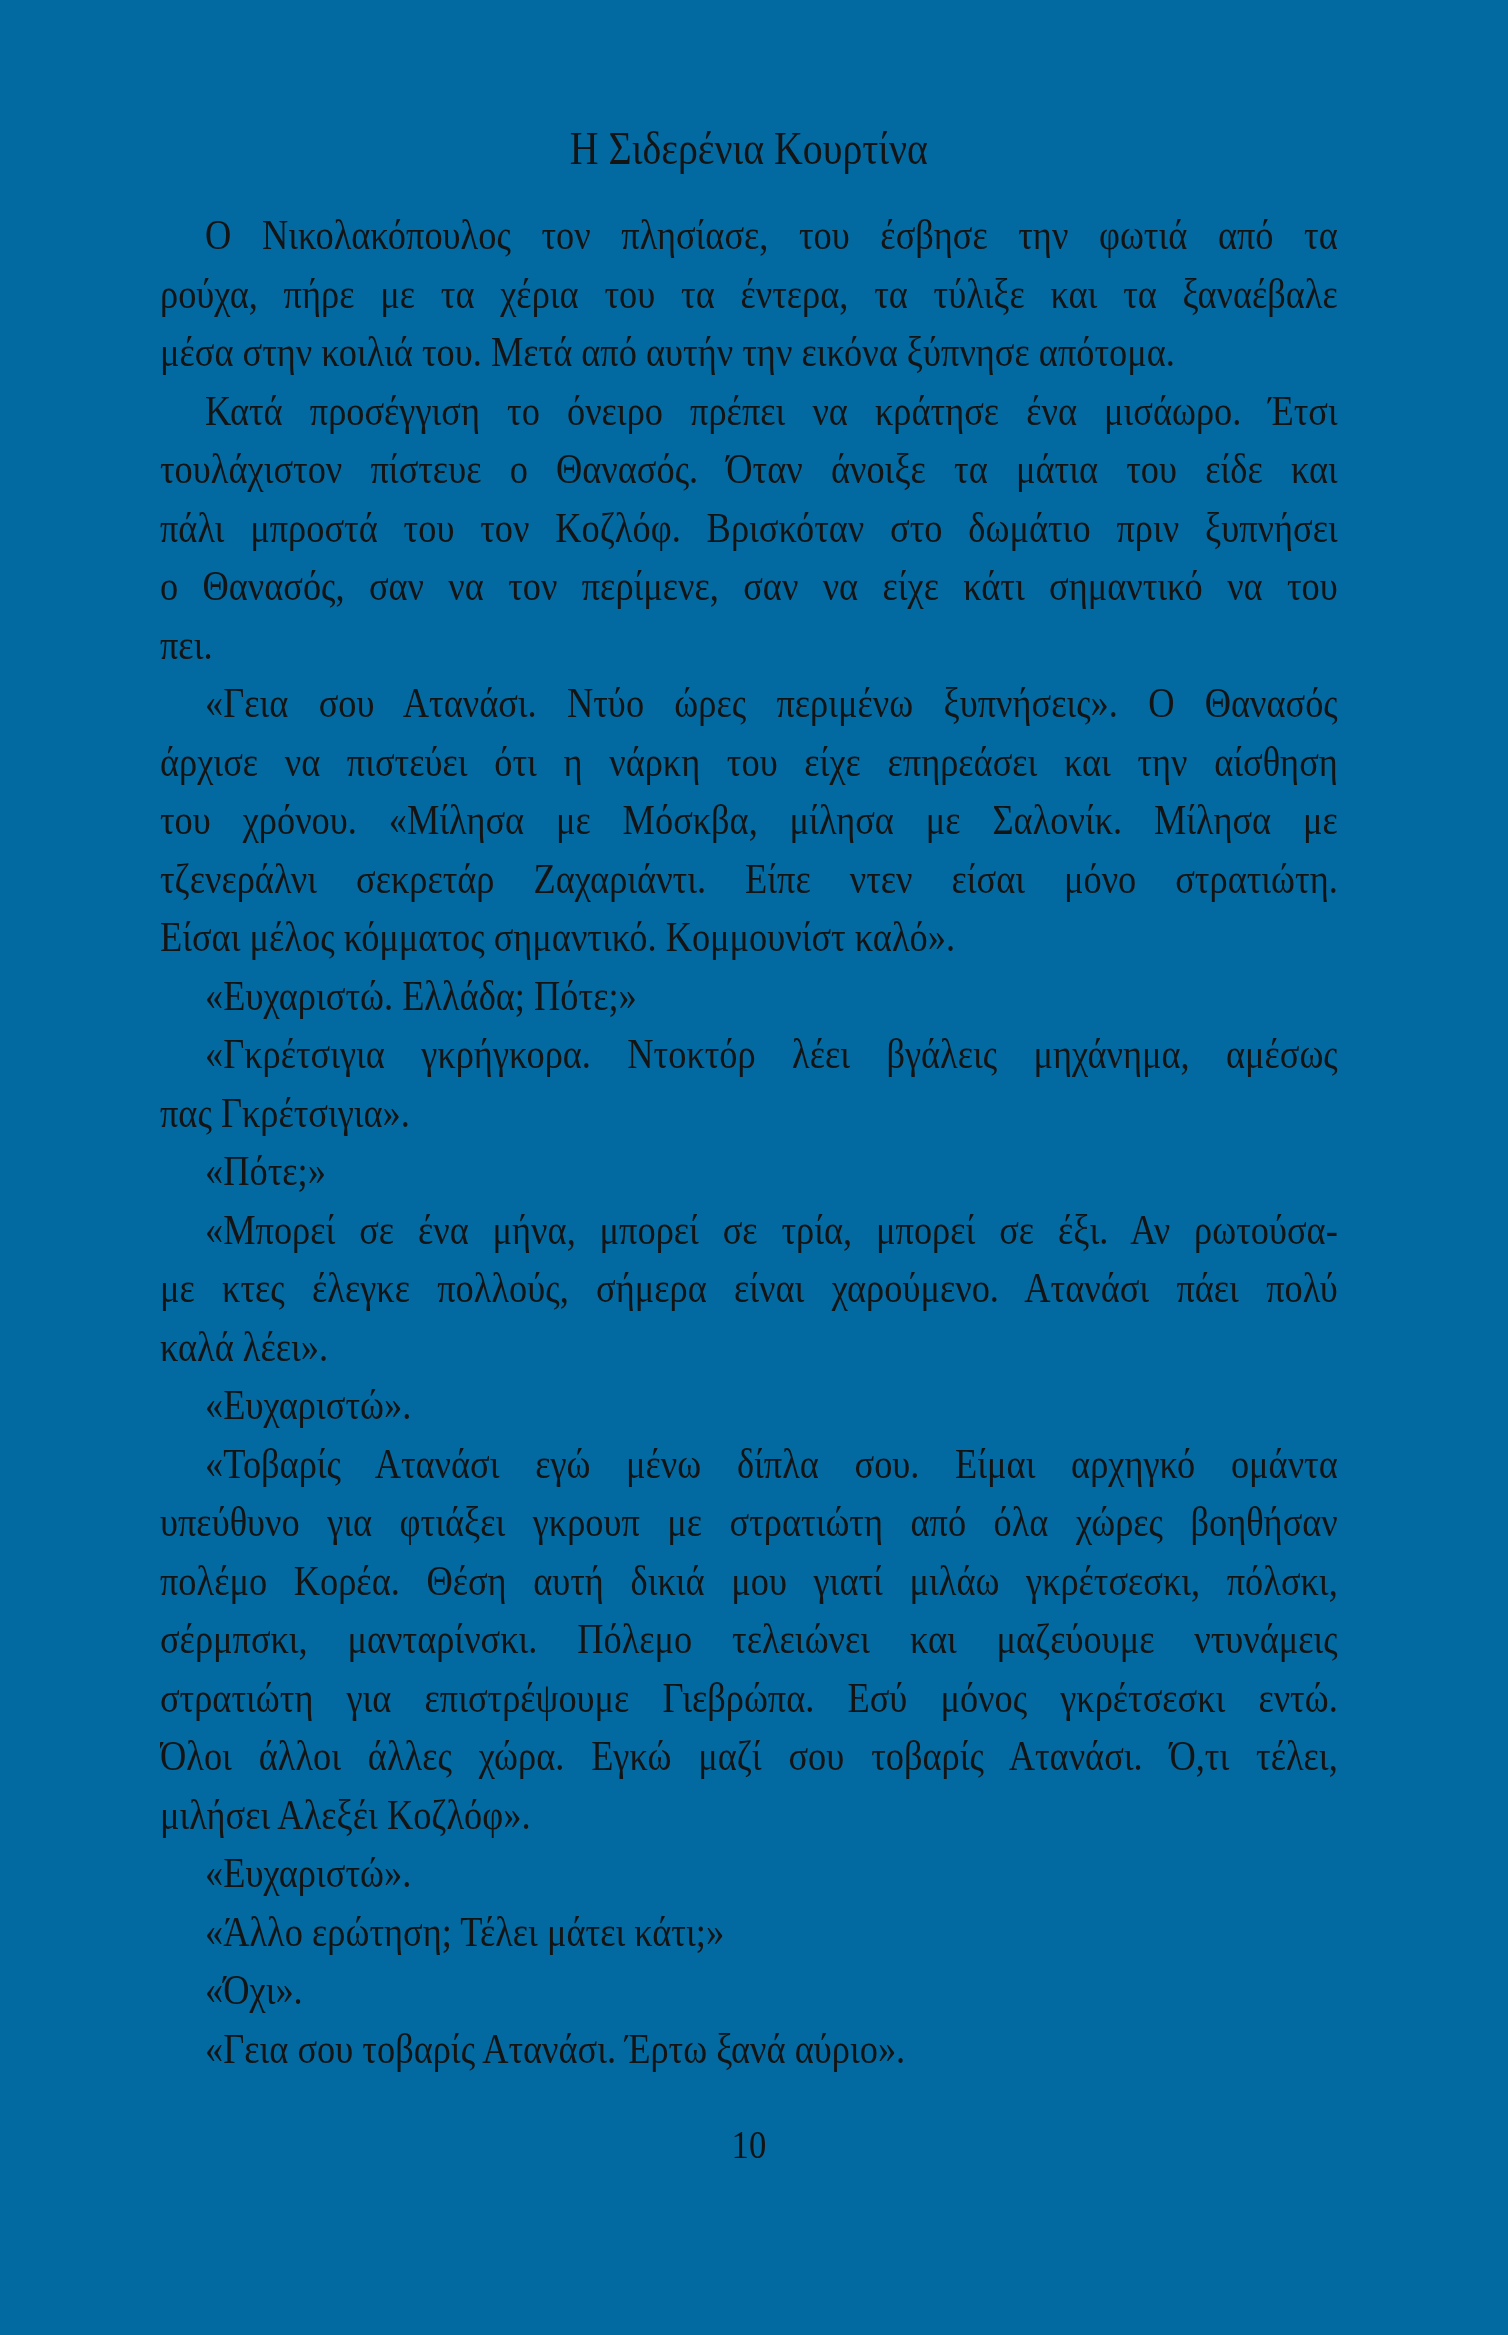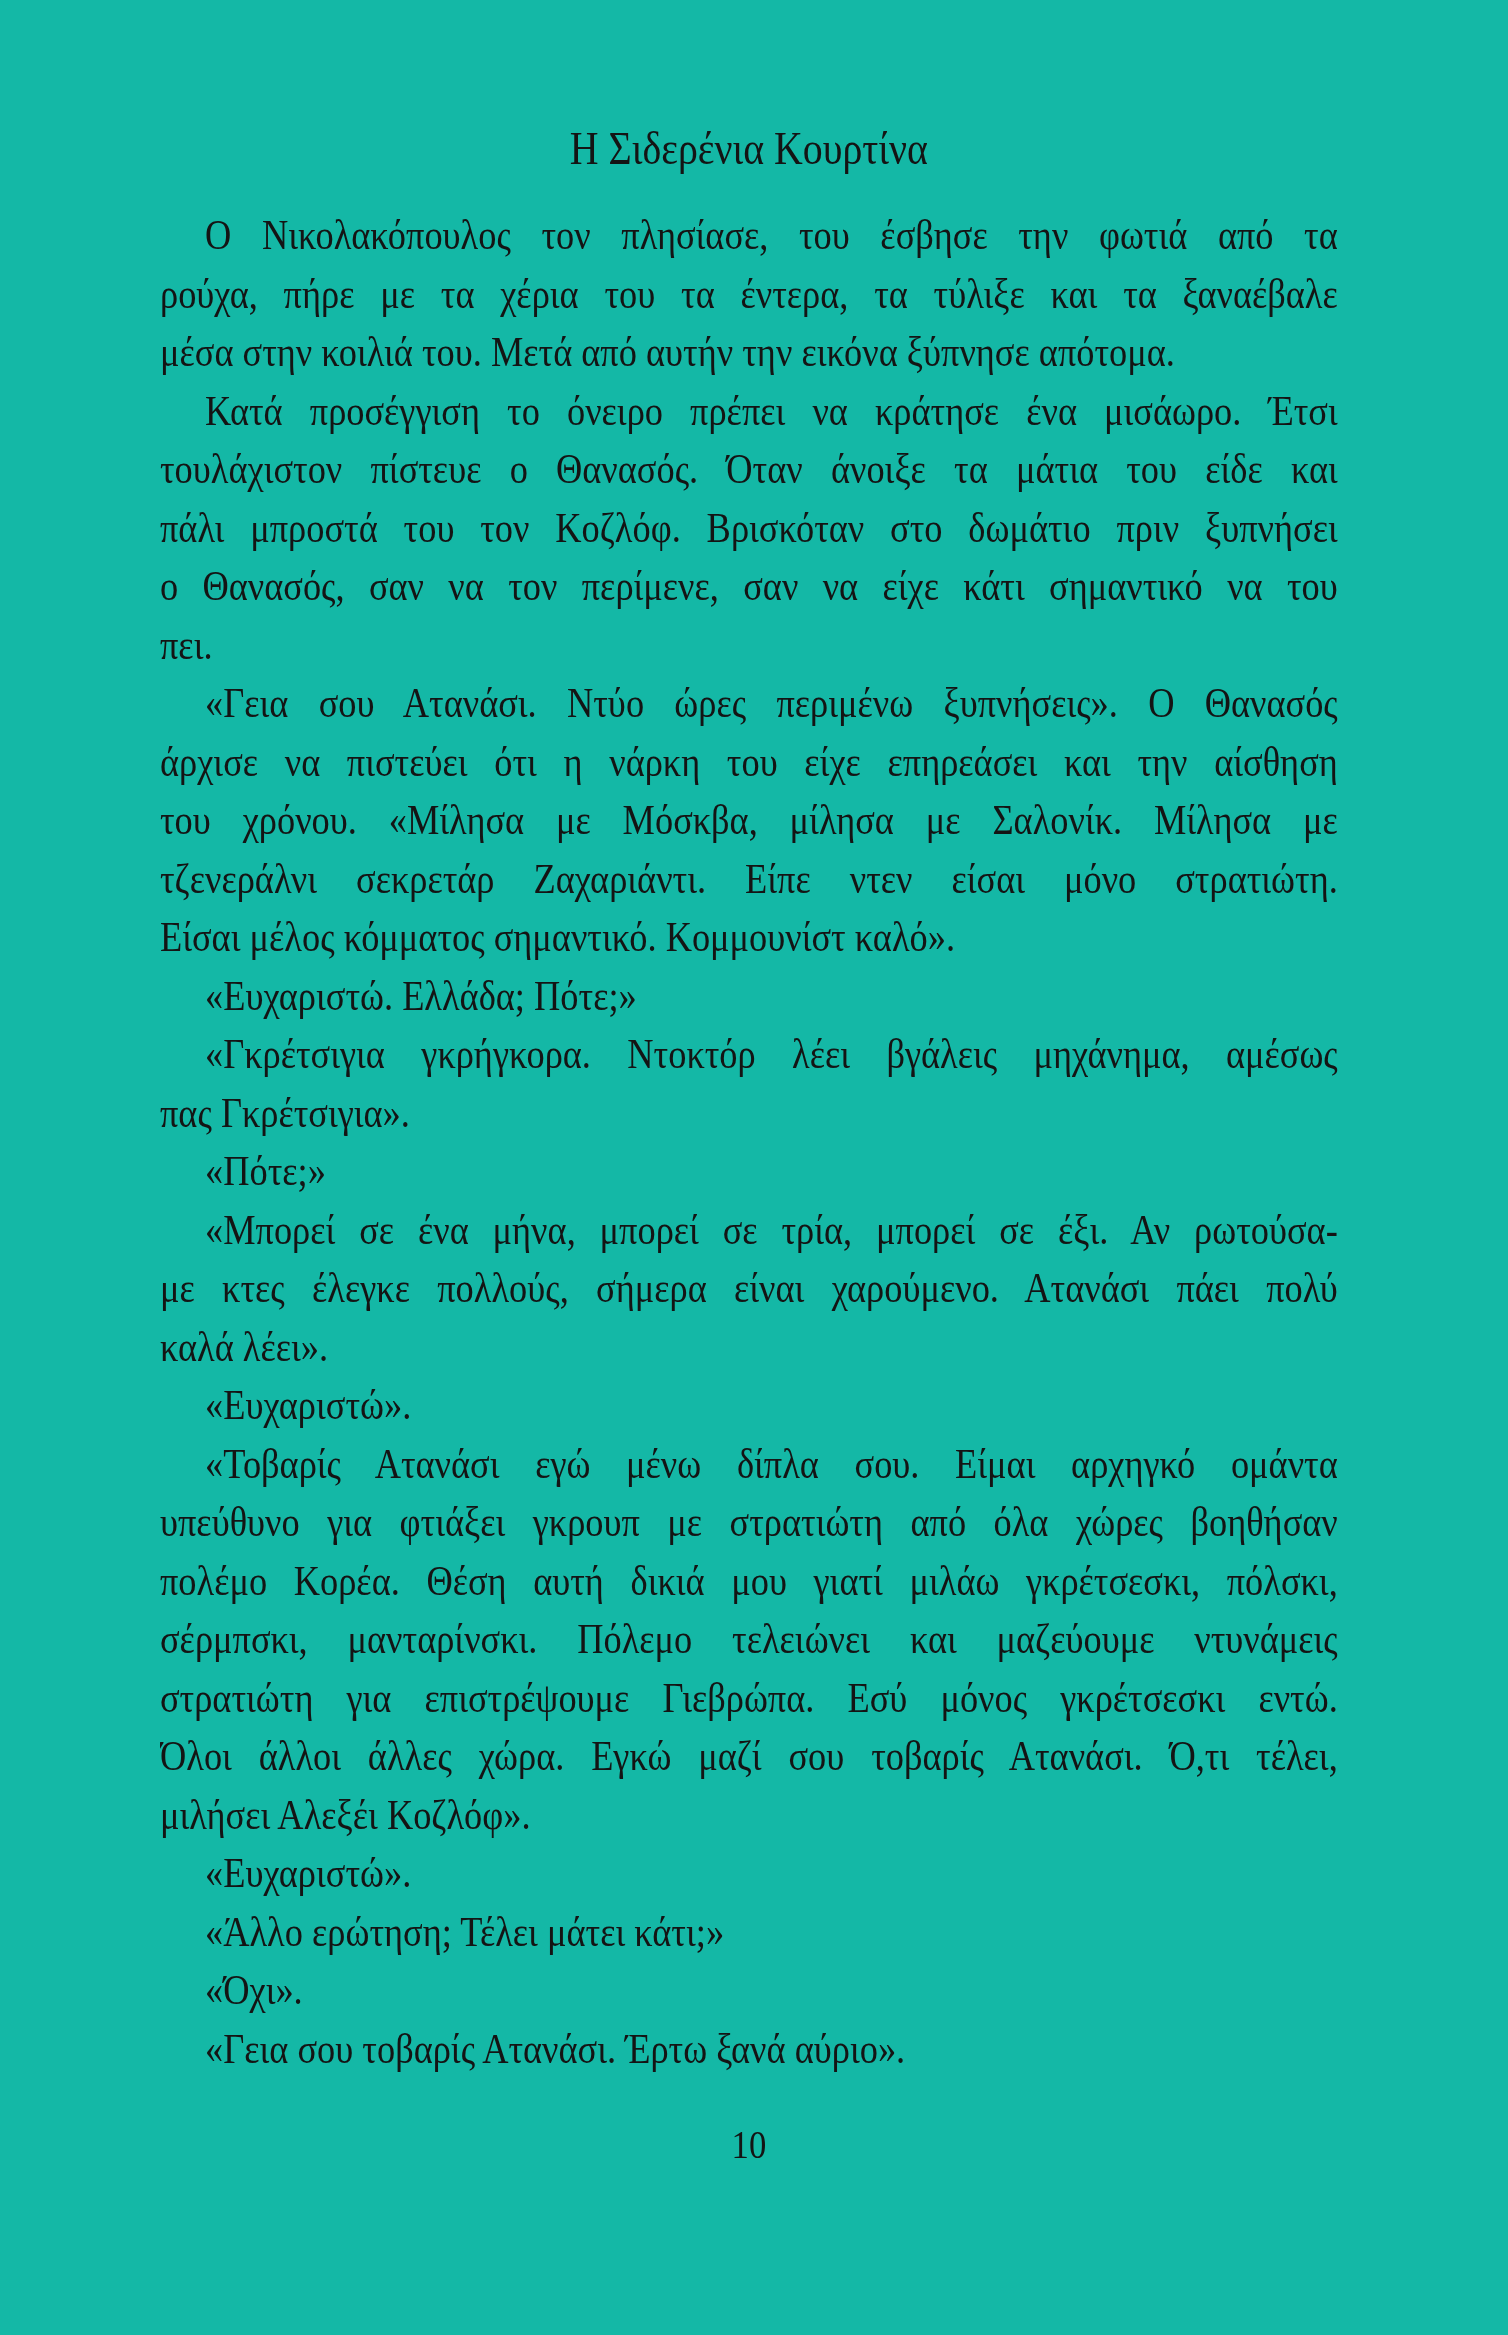--- a/index.html
+++ b/index.html
@@ -11,21 +11,21 @@
     width: 1508px;
     height: 2335px;
     position: relative;
     overflow: hidden;
     font-family: "Liberation Serif", "DejaVu Serif", serif;
     color: #141414;
   }
   .page {
     position: absolute;
     inset: 0;
-    background: #14b8a6;
+    background: #0369a1;
   }
   
   .text-block {
     position: absolute;
     left: 160px;
     top: 118px;
     width: 1360px;
     transform: scaleX(0.866);
     transform-origin: 0 0;
   }

